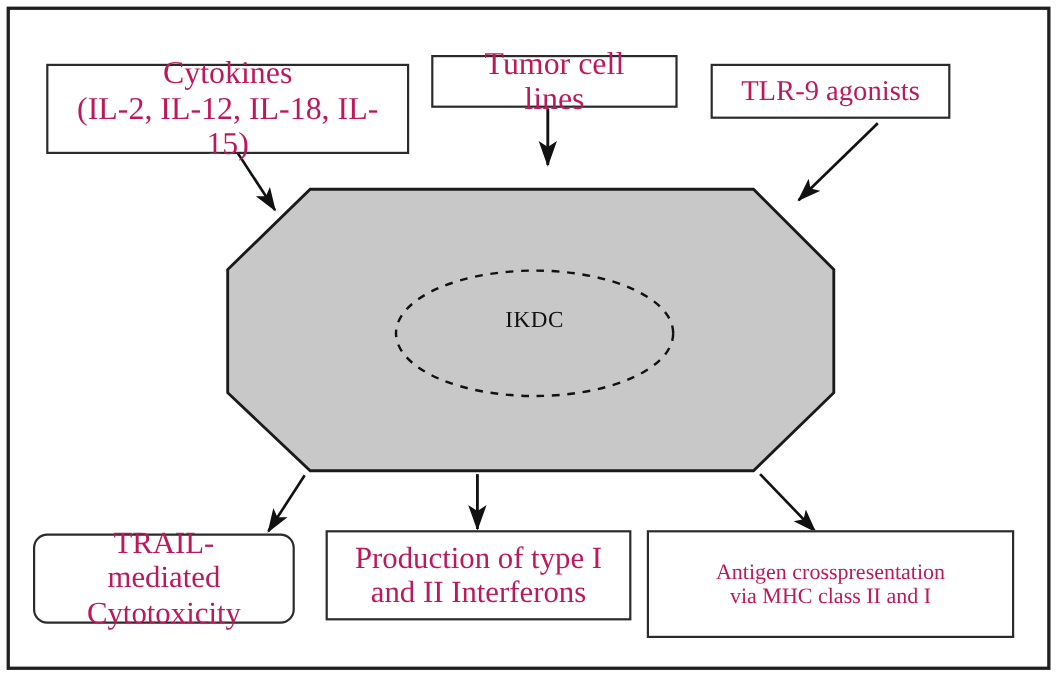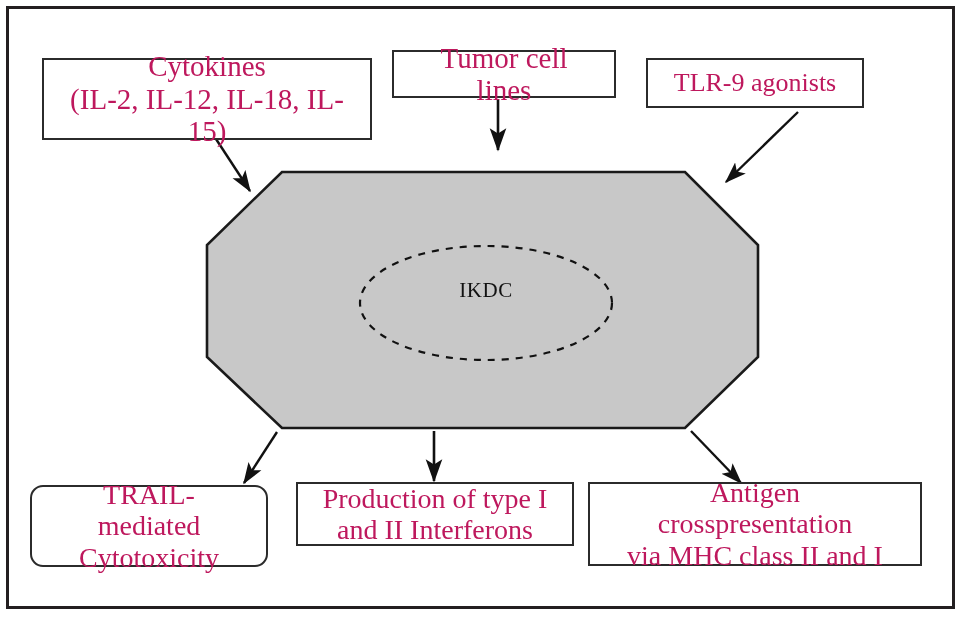--- a/index.html
+++ b/index.html
@@ -62,26 +62,26 @@
   #box-tlr9 {
     left: 646px; top: 58px; width: 218px; height: 50px;
     font-size: 26px;
   }
   #box-trail {
     left: 30px; top: 485px; width: 238px; height: 82px;
     font-size: 28px;
     border-radius: 13px;
   }
   #box-ifn {
-    left: 296px; top: 482px; width: 278px; height: 64px;
+    left: 296px; top: 482px; width: 278px; height: 82px;
     font-size: 28px;
   }
   #box-antigen {
-    left: 588px; top: 482px; width: 334px; height: 84px;
-    font-size: 28px;
+    left: 588px; top: 482px; width: 334px; height: 98px;
+    font-size: 20px;
   }
   #ikdc-label {
     position: absolute;
     left: 360px;
     top: 278px;
     width: 252px;
     text-align: center;
     font-size: 21px;
     color: #111111;
     letter-spacing: 0.5px;

